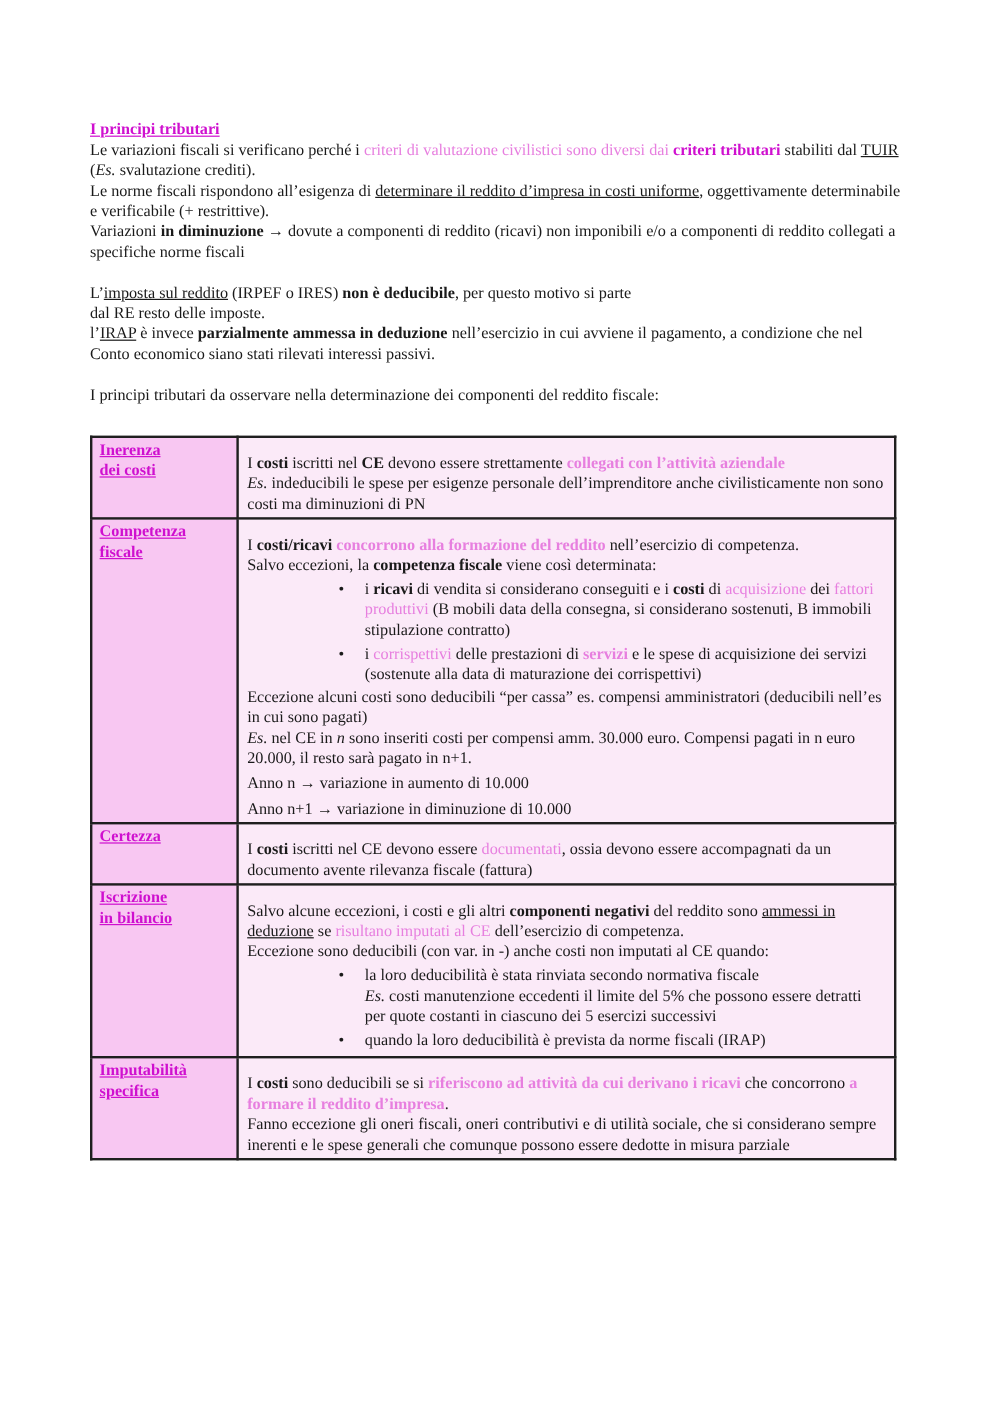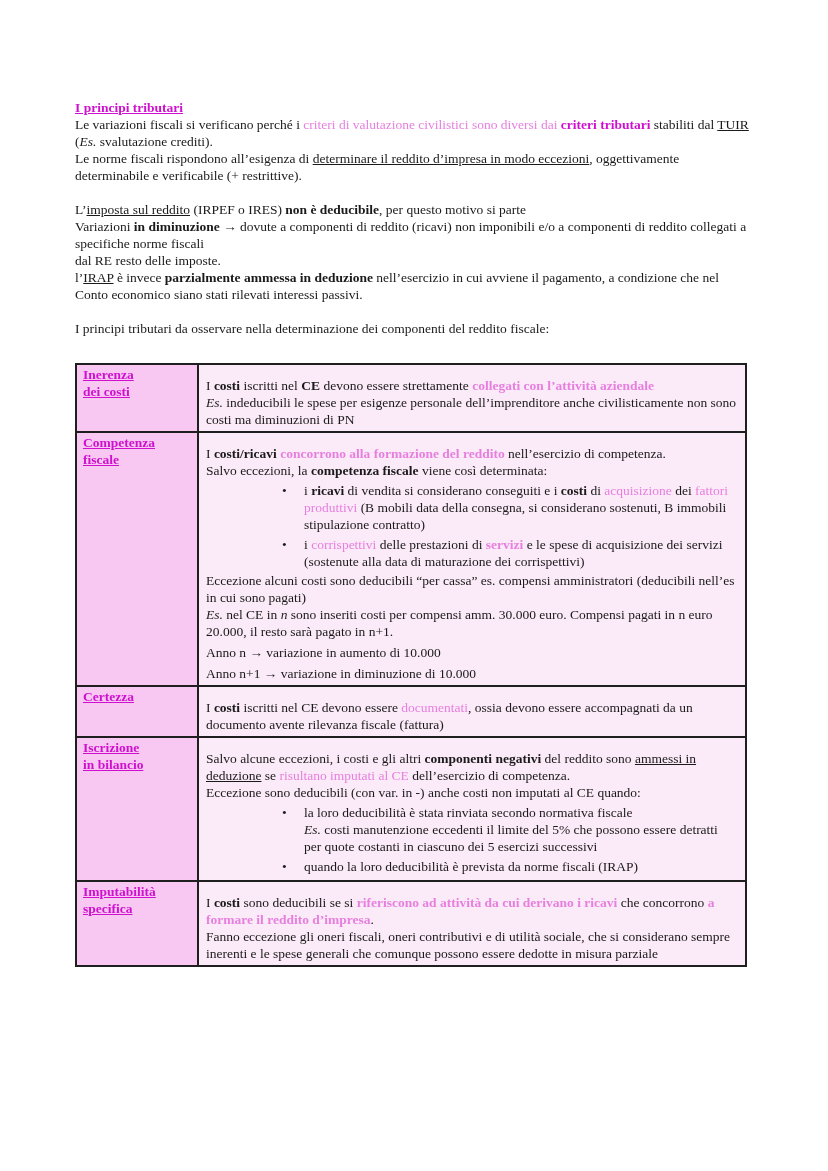--- a/index.html
+++ b/index.html
@@ -66,23 +66,23 @@
   .bullet .btext{flex:1;}
 </style>
 </head>
 <body>
 
 <div class="page">
   <div class="content">
     <div class="title">I principi tributari</div>
     <div id="intro">
         <div class="p"><span>Le variazioni fiscali si verificano perché i </span><span class="pk">criteri di valutazione civilistici sono diversi dai </span><span class="m">criteri tributari</span><span> stabiliti dal </span><span class="u">TUIR</span><span> (</span><span class="i">Es.</span><span> svalutazione crediti).</span></div>
-        <div class="p"><span>Le norme fiscali rispondono all’esigenza di </span><span class="u">determinare il reddito d’impresa in modo eccezioni</span><span>, oggettivamente determinabile e verificabile (+ restrittive).</span></div>
+        <div class="p"><span>Le norme fiscali rispondono all’esigenza di </span><span class="u">determinare il reddito d’impresa in costi uniforme</span><span>, oggettivamente determinabile e verificabile (+ restrittive).</span></div>
+        <div class="p"><span>Variazioni </span><span class="b">in diminuzione</span><span> → dovute a componenti di reddito (ricavi) non imponibili e/o a componenti di reddito collegati a specifiche norme fiscali</span></div>
         <div class="p gap"><span>L’</span><span class="u">imposta sul reddito</span><span> (IRPEF o IRES) </span><span class="b">non è deducibile</span><span>, per questo motivo si parte</span></div>
-        <div class="p"><span>Variazioni </span><span class="b">in diminuzione</span><span> → dovute a componenti di reddito (ricavi) non imponibili e/o a componenti di reddito collegati a specifiche norme fiscali</span></div>
         <div class="p"><span>dal RE resto delle imposte.</span></div>
         <div class="p"><span>l’</span><span class="u">IRAP</span><span> è invece </span><span class="b">parzialmente ammessa in deduzione</span><span> nell’esercizio in cui avviene il pagamento, a condizione che nel Conto economico siano stati rilevati interessi passivi.</span></div>
         <div class="p gap"><span>I principi tributari da osservare nella determinazione dei componenti del reddito fiscale:</span></div>
       </div>
     <table class="ptable" id="ptable">
       <tbody>
           <tr>
             <td class="label">
               <div class="lbl">Inerenza</div>
               <div class="lbl">dei costi</div>

